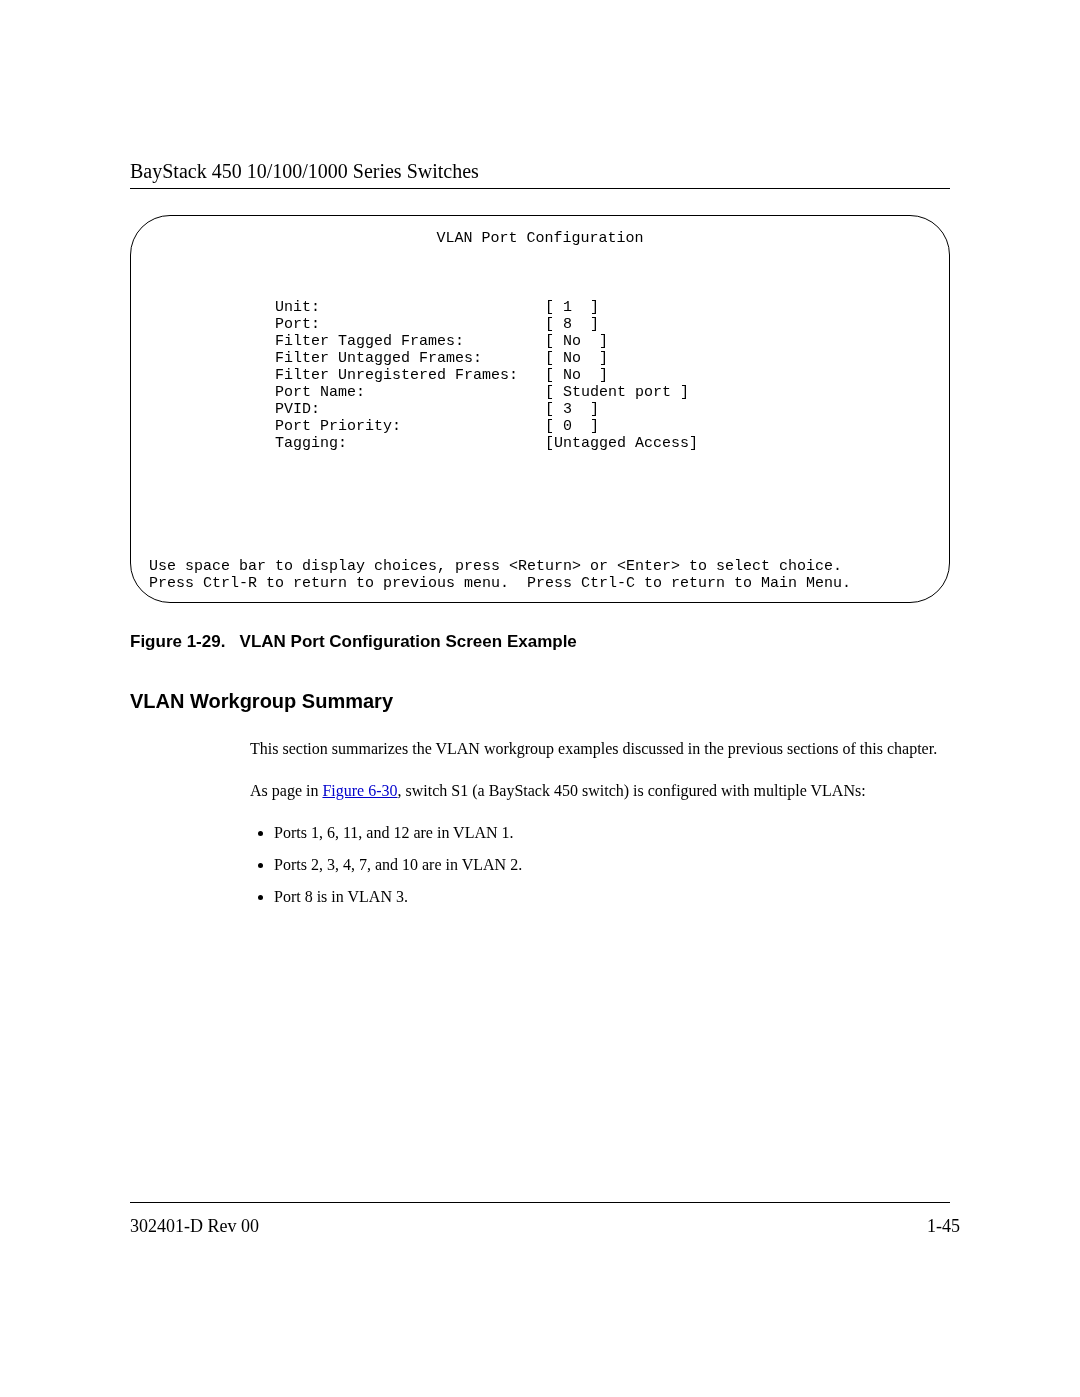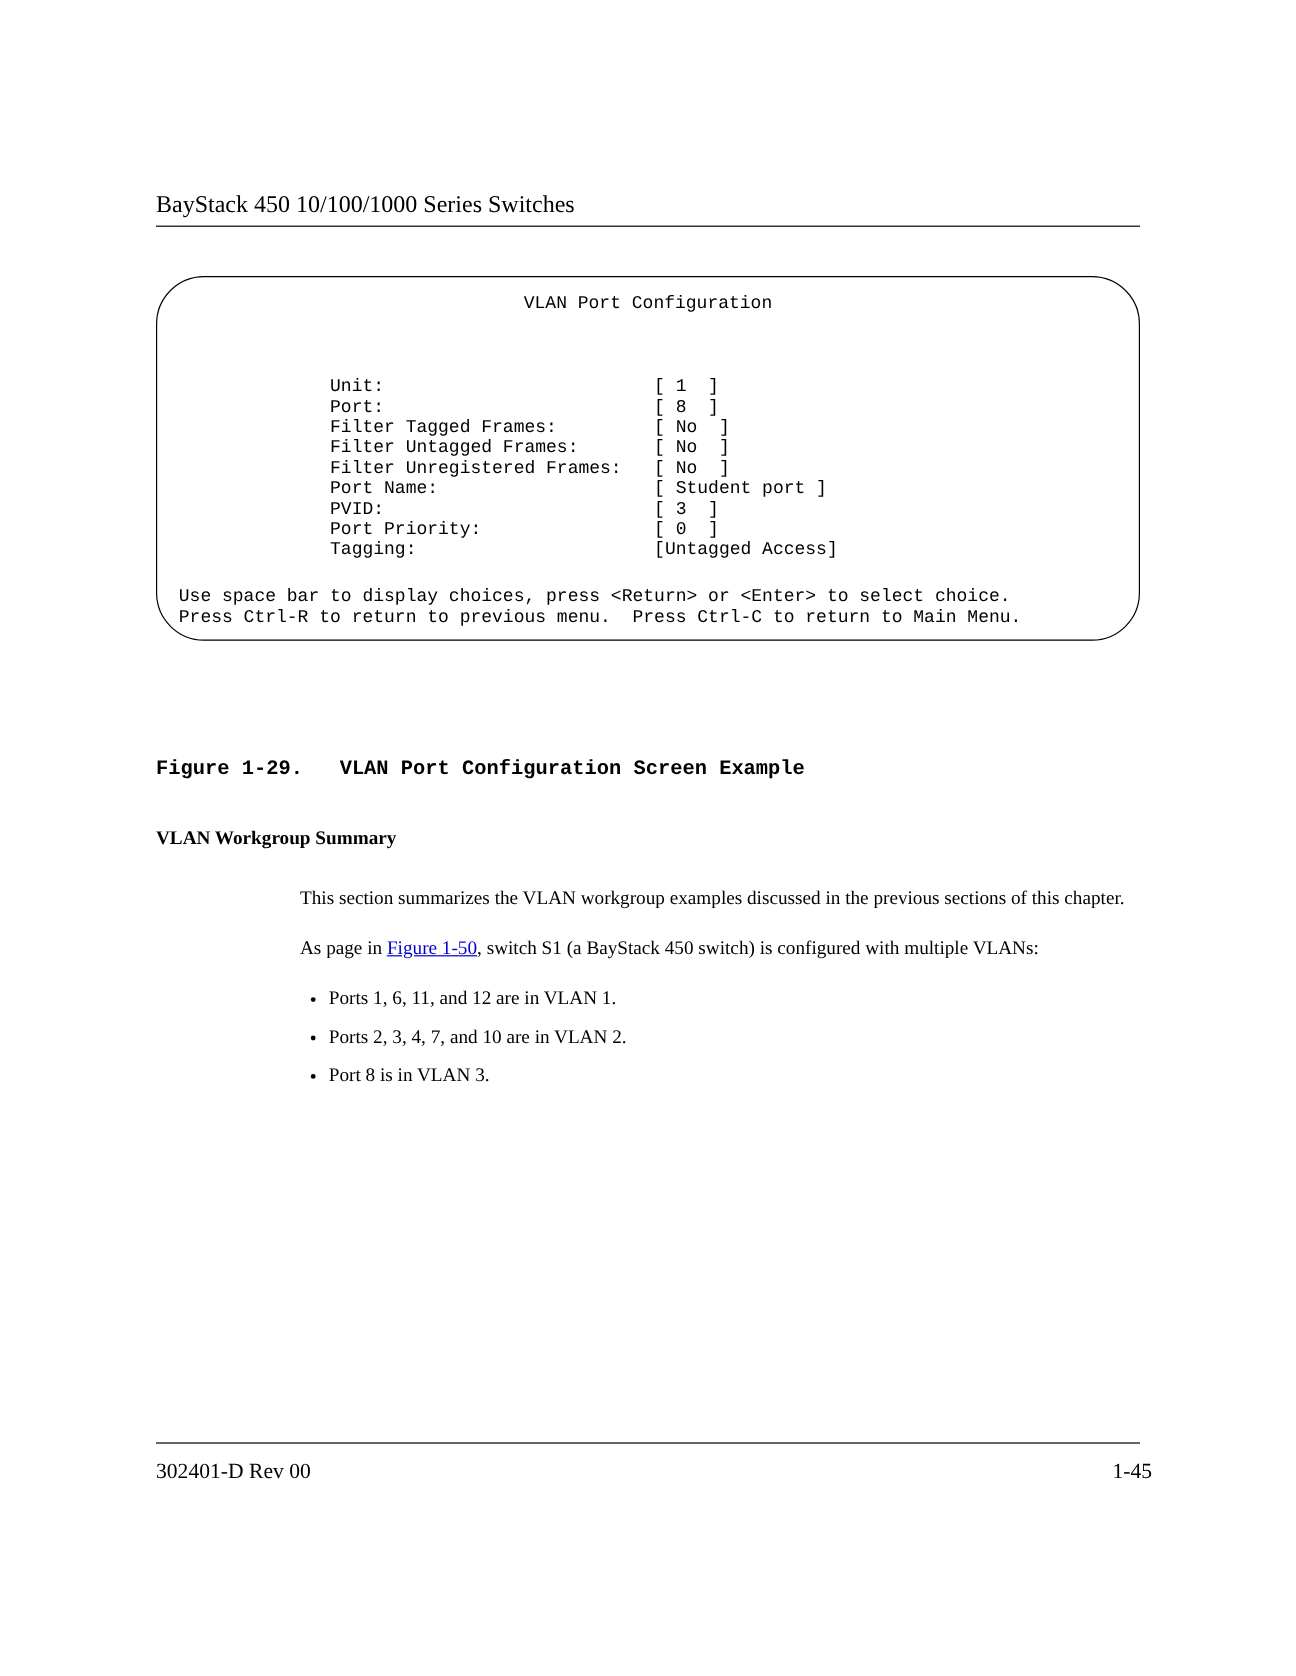--- a/index.html
+++ b/index.html
@@ -1,21 +1,21 @@
 <!DOCTYPE html>
 <html><head>
 <meta charset="utf-8">
 <style>
   html,body{margin:0;padding:0;background:#fff;width:1080px;height:1397px;font-family:"Times New Roman",Times,serif;color:#000}
   .page{position:relative;width:1080px;height:1397px}
   .running-head{position:absolute;top:160px;left:130px;right:130px;text-align:left;font-size:20px}
   .rule-top{position:absolute;top:188px;left:130px;right:130px;border-top:1px solid #000}
-  .screen{position:absolute;top:230px;left:130px;right:130px;height:304px;border:1px solid #000;border-radius:40px;font-family:"Courier New",Courier,monospace;font-size:15px;line-height:17px;white-space:pre;overflow:hidden;padding:14px 18px 10px 18px;box-sizing:border-box}
-  .caption{position:absolute;top:632px;left:130px;right:130px;font-family:Liberation Mono, monospace;font-size:17px;font-weight:700}
-  .h2{position:absolute;top:690px;left:130px;font-family:Liberation Serif, serif;font-size:16px;font-weight:700}
+  .screen{position:absolute;top:215px;left:130px;right:130px;height:388px;border:1px solid #000;border-radius:40px;font-family:"Courier New",Courier,monospace;font-size:15px;line-height:17px;white-space:pre;overflow:hidden;padding:14px 18px 10px 18px;box-sizing:border-box}
+  .caption{position:absolute;top:632px;left:130px;right:130px;font-family:Liberation Sans, sans-serif;font-size:17px;font-weight:700}
+  .h2{position:absolute;top:690px;left:130px;font-family:Liberation Sans, sans-serif;font-size:20px;font-weight:700}
   .body{position:absolute;top:736px;left:250px;right:130px;font-size:16px;line-height:26px}
   .body p{margin:0 0 16px 0}
   .body ul{margin:0 0 16px 0;padding-left:24px}
   .body li{margin:0 0 6px 0}
   a.xref{color:#0000cc;text-decoration:underline}
   .rule-bot{position:absolute;bottom:194px;left:130px;right:130px;border-top:1px solid #000}
   .footer{position:absolute;bottom:160px;left:130px;right:120px;font-size:18px}
   .footer .pgnum{float:right}
 </style>
 </head>
@@ -42,21 +42,21 @@
 
   <div class="caption">
     <span>Figure 1-29.</span>&nbsp;&nbsp;&nbsp;<span>VLAN Port Configuration Screen Example</span>
   </div>
 
   <div class="h2">VLAN Workgroup Summary</div>
 
   <div class="body">
     <p>This section summarizes the VLAN workgroup examples discussed in the previous sections of this chapter.</p>
     <p>
-      <span>As page in </span><a class="xref" href="#">Figure 1-50</a><span>, switch S1 (a BayStack 450 switch) is configured with multiple VLANs:</span>
+      <span>As page in </span><a class="xref" href="#">Figure 6-30</a><span>, switch S1 (a BayStack 450 switch) is configured with multiple VLANs:</span>
     </p>
     <ul id="bullets">
         <li>Ports 1, 6, 11, and 12 are in VLAN 1.</li>
         <li>Ports 2, 3, 4, 7, and 10 are in VLAN 2.</li>
         <li>Port 8 is in VLAN 3.</li>
       </ul>
   </div>
 
   <div class="rule-bot"></div>
   <div class="footer">

